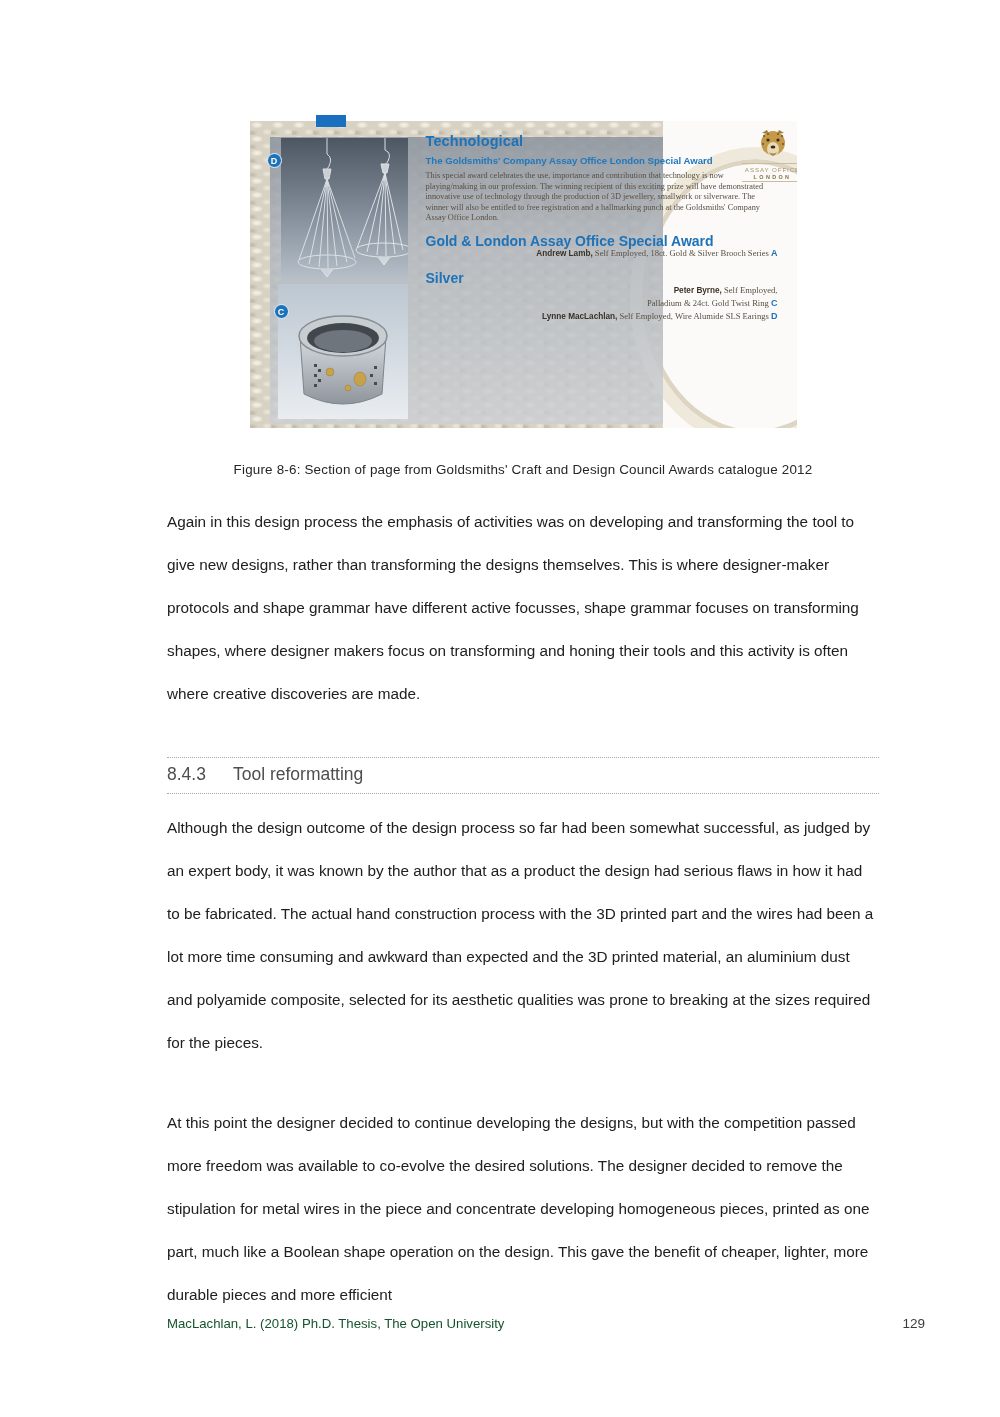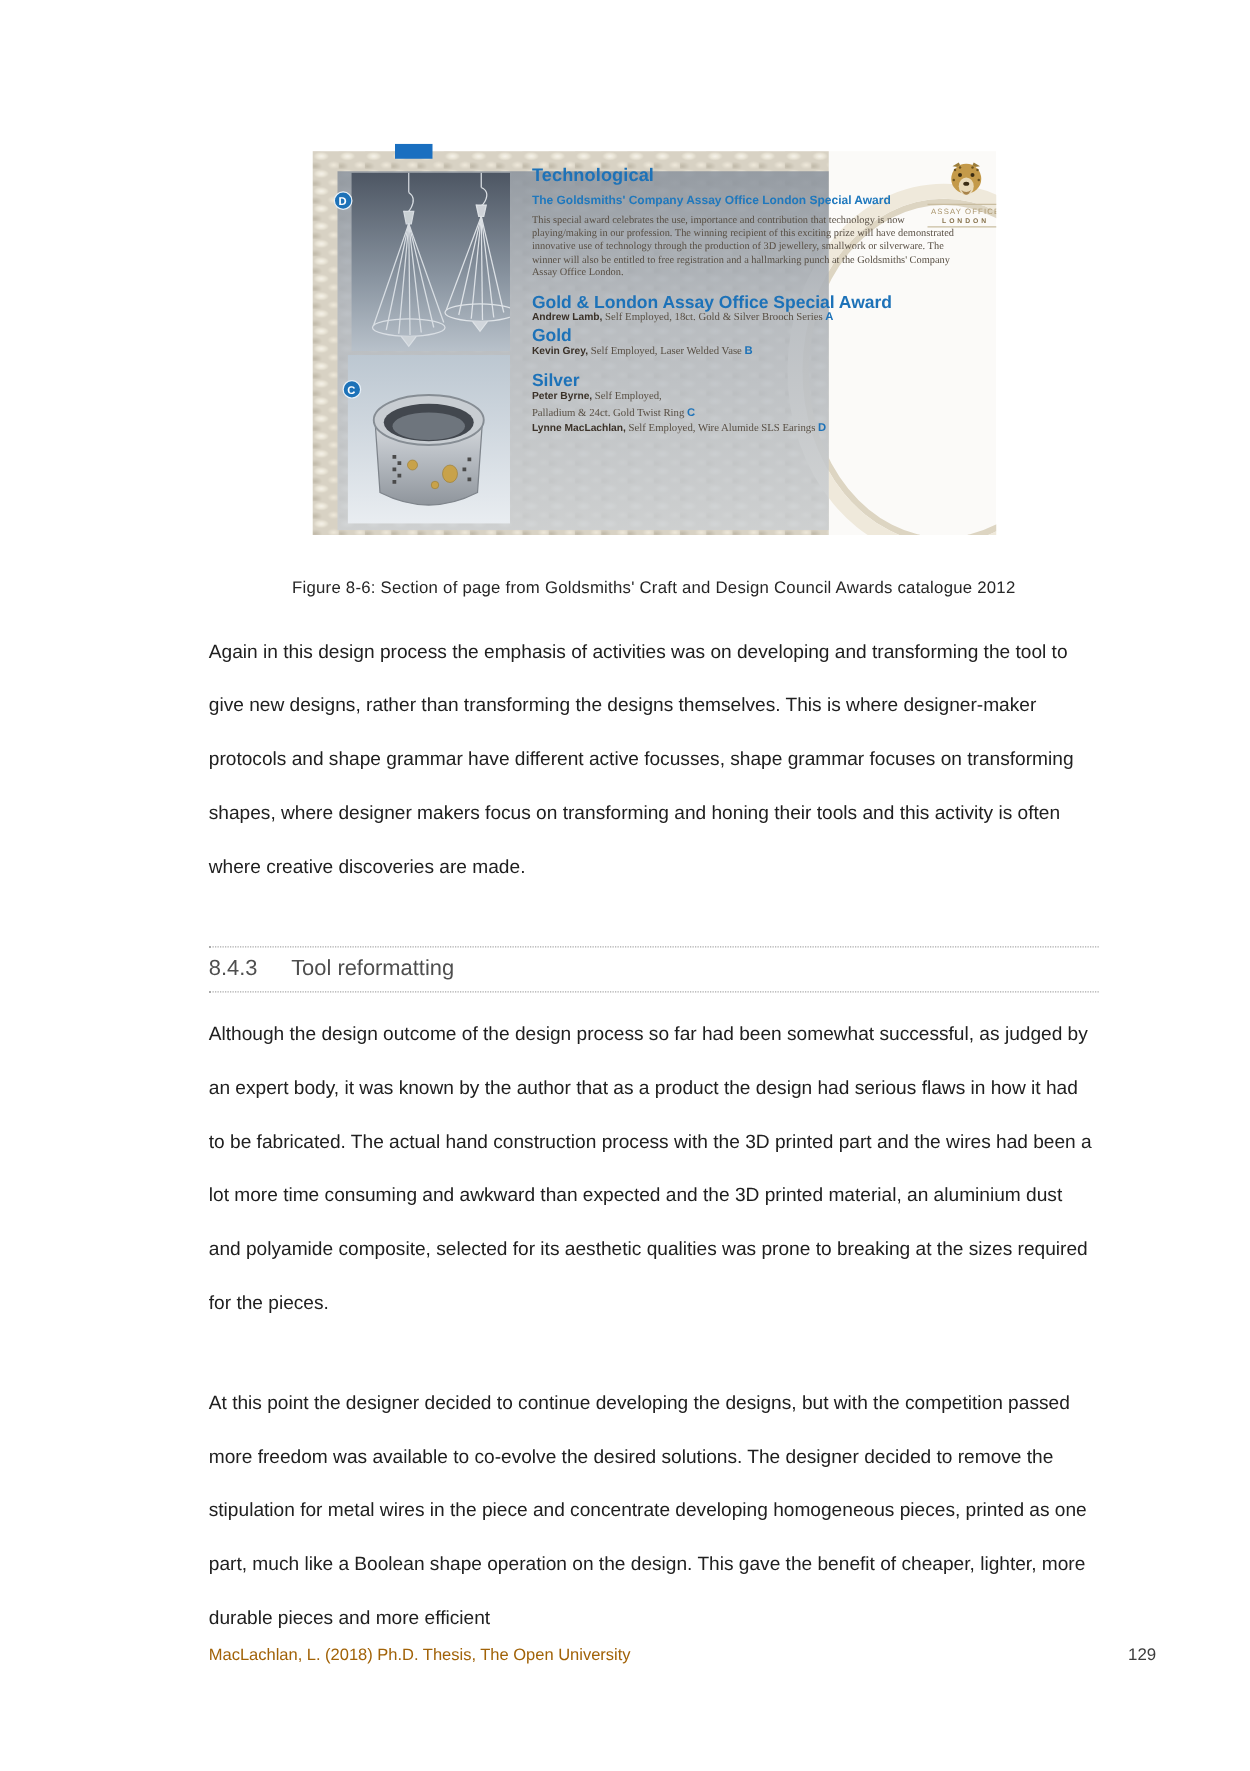--- a/index.html
+++ b/index.html
@@ -59,21 +59,21 @@
   .cat-text { position:absolute; left:176px; top:12px; width:352px; z-index:4; }
   .cat-title { color:#1d72b8; font-weight:bold; font-size:14.5px; line-height:17px; letter-spacing:0.1px; }
   .cat-subtitle { color:#1f78bd; font-weight:bold; font-size:9.6px; line-height:12px; margin-top:5px; }
   .cat-desc {
     font-family:"Liberation Serif", serif;
     color:#584f44; font-size:8.3px; line-height:10.6px; margin-top:4px; width:345px;
   }
   .award-group { margin-top:11px; }
   .award-group.tight { margin-top:1px; }
   .award-heading { color:#1d72b8; font-weight:bold; font-size:14px; line-height:12px; }
-  .award-entry { font-family:"Liberation Serif", serif; color:#584f44; font-size:8.6px; line-height:12.6px; }
+  .award-entry { font-family:"Liberation Serif", serif; color:#584f44; font-size:8.6px; line-height:12.6px;text-align:right; }
   .award-entry b { color:#3a3128; font-family:"Liberation Sans", sans-serif; font-size:8.2px; }
   .award-entry .ref { color:#1d72b8; font-weight:bold; font-family:"Liberation Sans", sans-serif; font-size:9px; }
 
   .logo { position:absolute; left:492px; top:8px; width:62px; text-align:center; z-index:4; }
   .logo svg { display:block; margin:0 auto; }
   .logo-line1 { color:#a8936a; font-size:6.2px; letter-spacing:0.9px; margin-top:2px; border-top:0.5px solid #c9bda0; padding-top:1.5px; }
   .logo-line2 { color:#86714b; font-size:5.4px; letter-spacing:2.4px; font-weight:bold; margin-top:1px; border-bottom:0.5px solid #c9bda0; padding-bottom:1.5px; }
 
   
   .caption {
@@ -90,21 +90,21 @@
     display:flex; align-items:center;
   }
   .section-number { margin-right:27px; }
   .para-2 { margin-top:12px; }
   .para-3 { margin-top:37px; }
 
   .footer {
     position:absolute; left:167px; top:1316px; width:758px;
     display:flex; justify-content:space-between; align-items:baseline;
   }
-  .footer-citation { color:#a16207; font-size:13.2px; }
+  .footer-citation { color:#14532d; font-size:13.2px; }
   .footer-page { color:#3c3c3c; font-size:13.5px; }
 </style>
 </head>
 <body>
 
 <div class="content">
 
   <div class="figure-wrap">
     <div class="blue-tab"></div>
     <div class="cat-area">
@@ -199,24 +199,20 @@
       <div class="cat-text">
         <div class="cat-title">Technological</div>
         <div class="cat-subtitle">The Goldsmiths' Company Assay Office London Special Award</div>
         <div class="cat-desc">This special award celebrates the use, importance and contribution that technology is now playing/making in our profession. The winning recipient of this exciting prize will have demonstrated innovative use of technology through the production of 3D jewellery, smallwork or silverware. The winner will also be entitled to free registration and a hallmarking punch at the Goldsmiths' Company Assay Office London.</div>
 
         <div class="award-group">
           <div class="award-heading">Gold &amp; London Assay Office Special Award</div>
           <div class="award-entry"><b>Andrew Lamb,</b><span> Self Employed, 18ct. Gold &amp; Silver Brooch Series </span><span class="ref">A</span></div>
         </div>
 
-        <div class="award-group tight">
-          <div class="award-heading">Gold</div>
-          <div class="award-entry"><b>Kevin Grey,</b><span> Self Employed, Laser Welded Vase </span><span class="ref">B</span></div>
-        </div>
 
         <div class="award-group">
           <div class="award-heading">Silver</div>
           <div class="award-entry"><b>Peter Byrne,</b><span> Self Employed,</span></div>
           <div class="award-entry"><span>Palladium &amp; 24ct. Gold Twist Ring </span><span class="ref">C</span></div>
           <div class="award-entry"><b>Lynne MacLachlan,</b><span> Self Employed, Wire Alumide SLS Earings </span><span class="ref">D</span></div>
         </div>
 
       </div>
 

